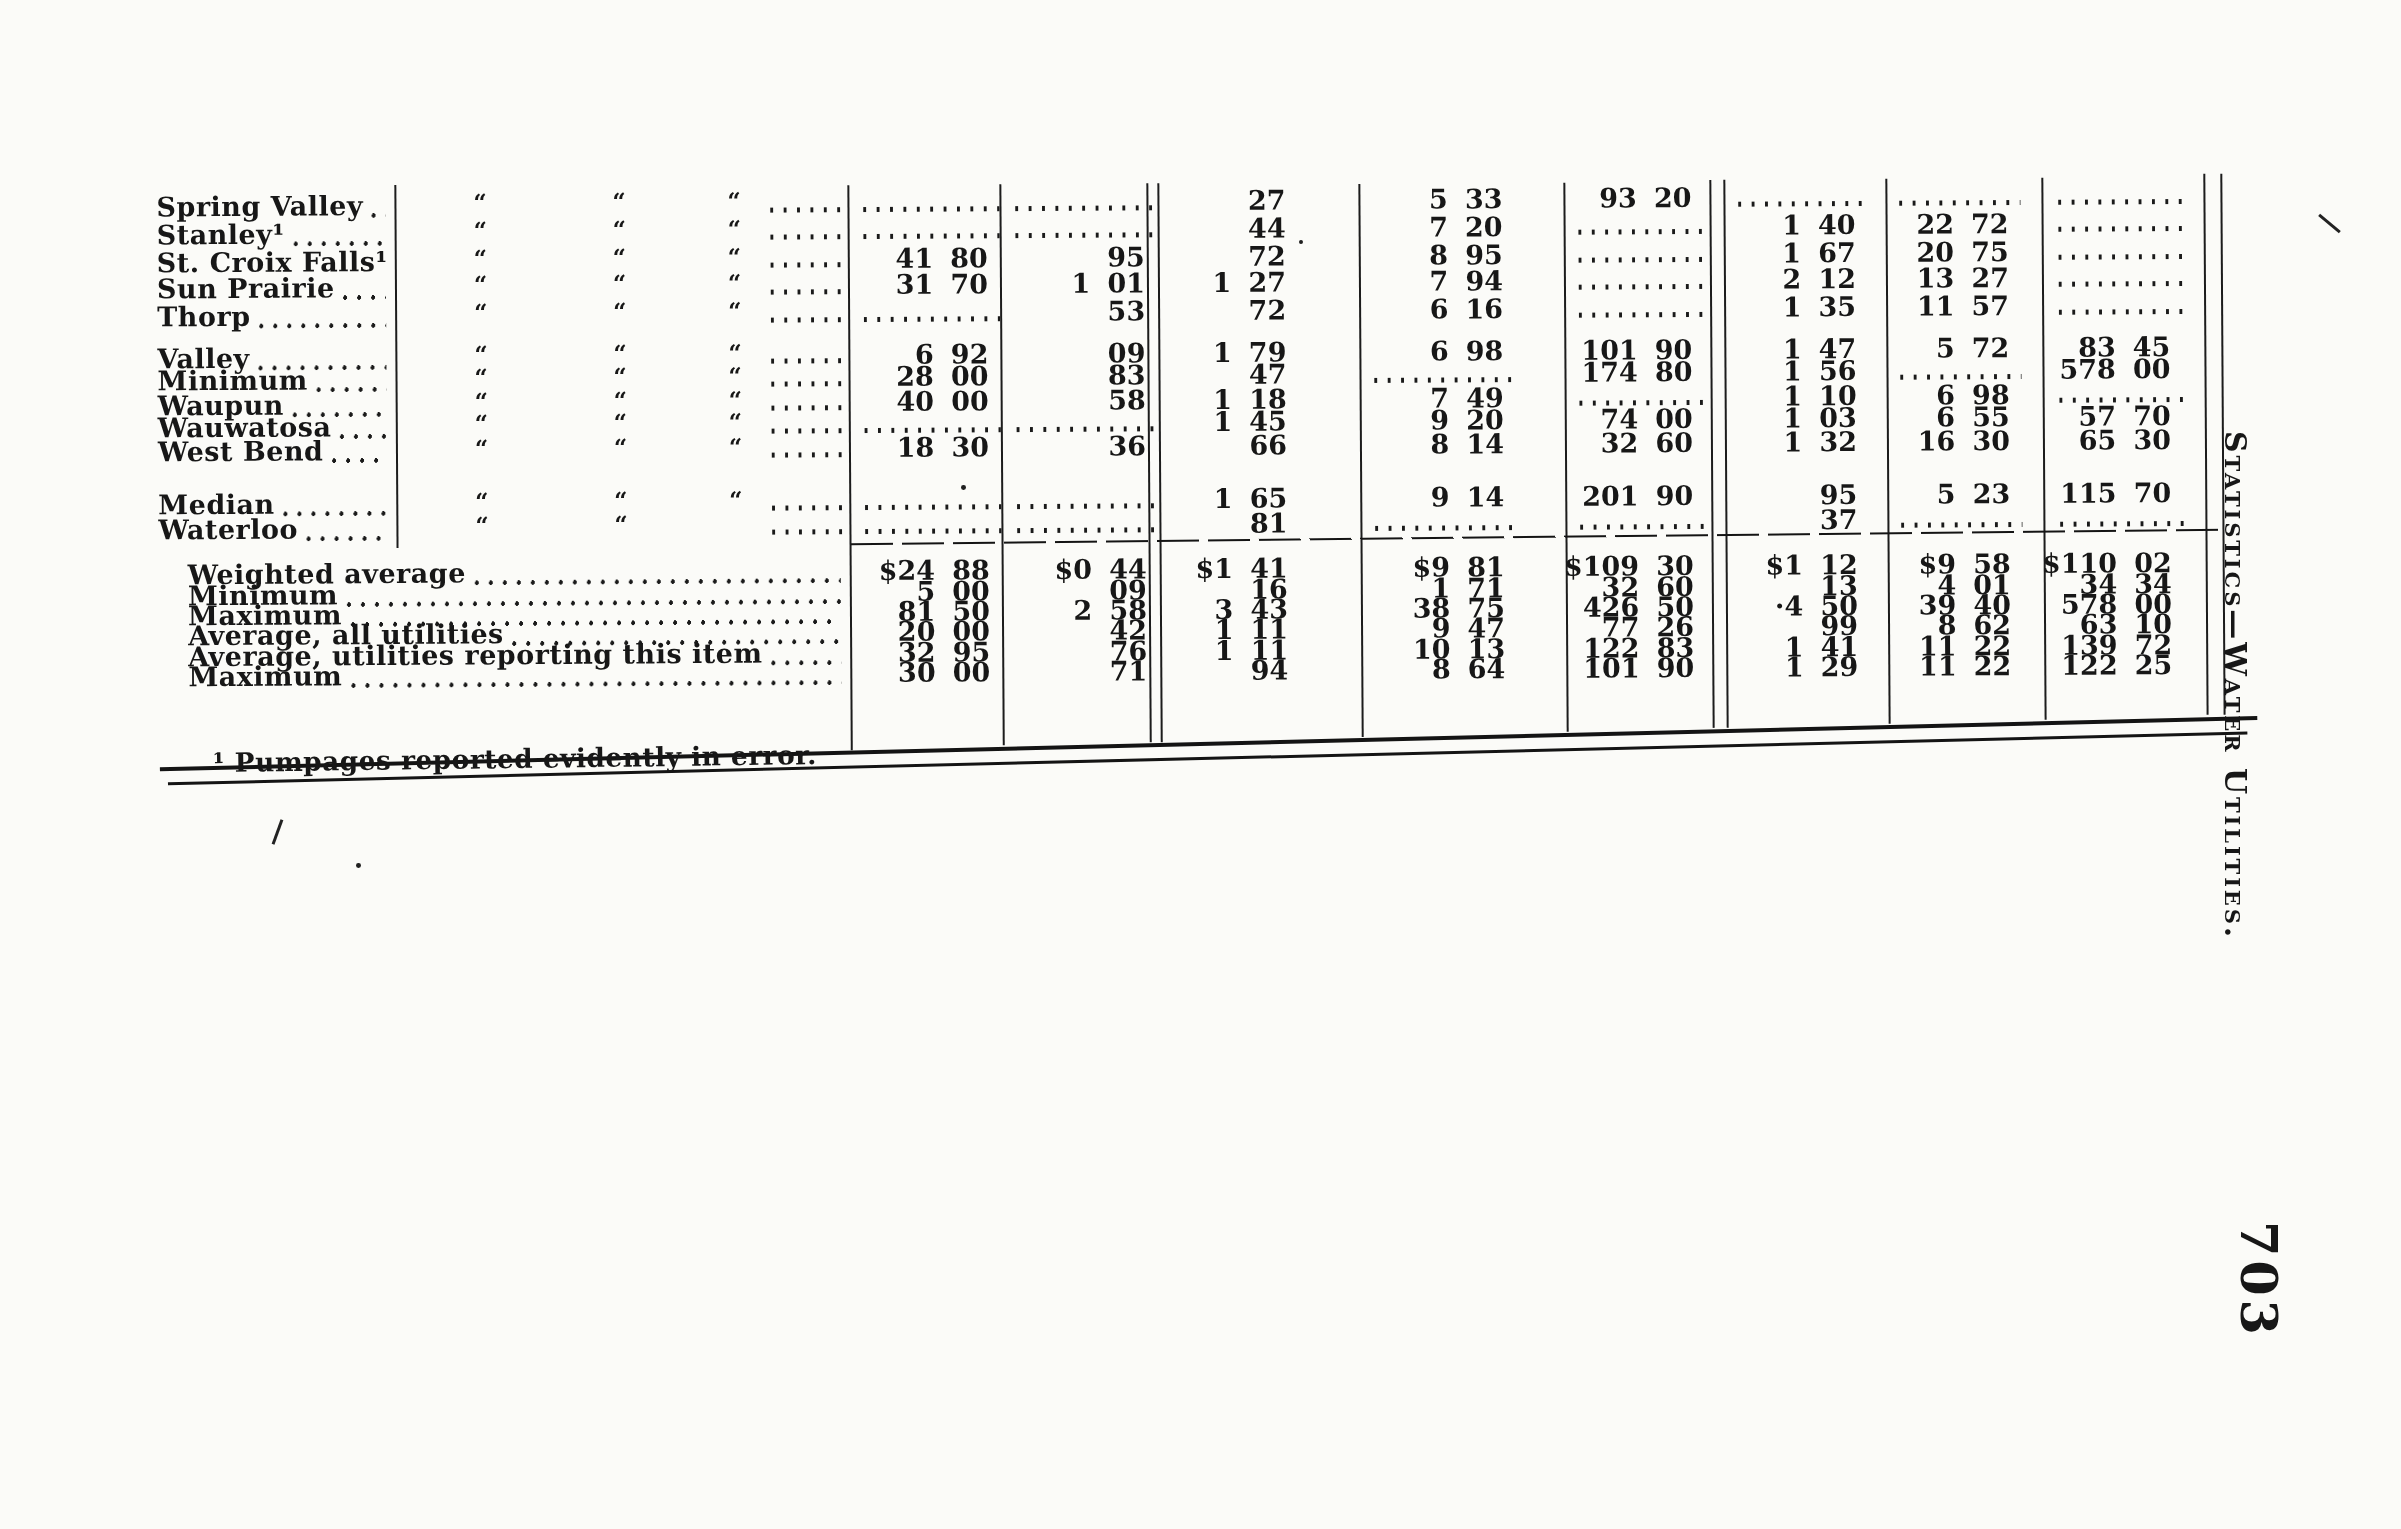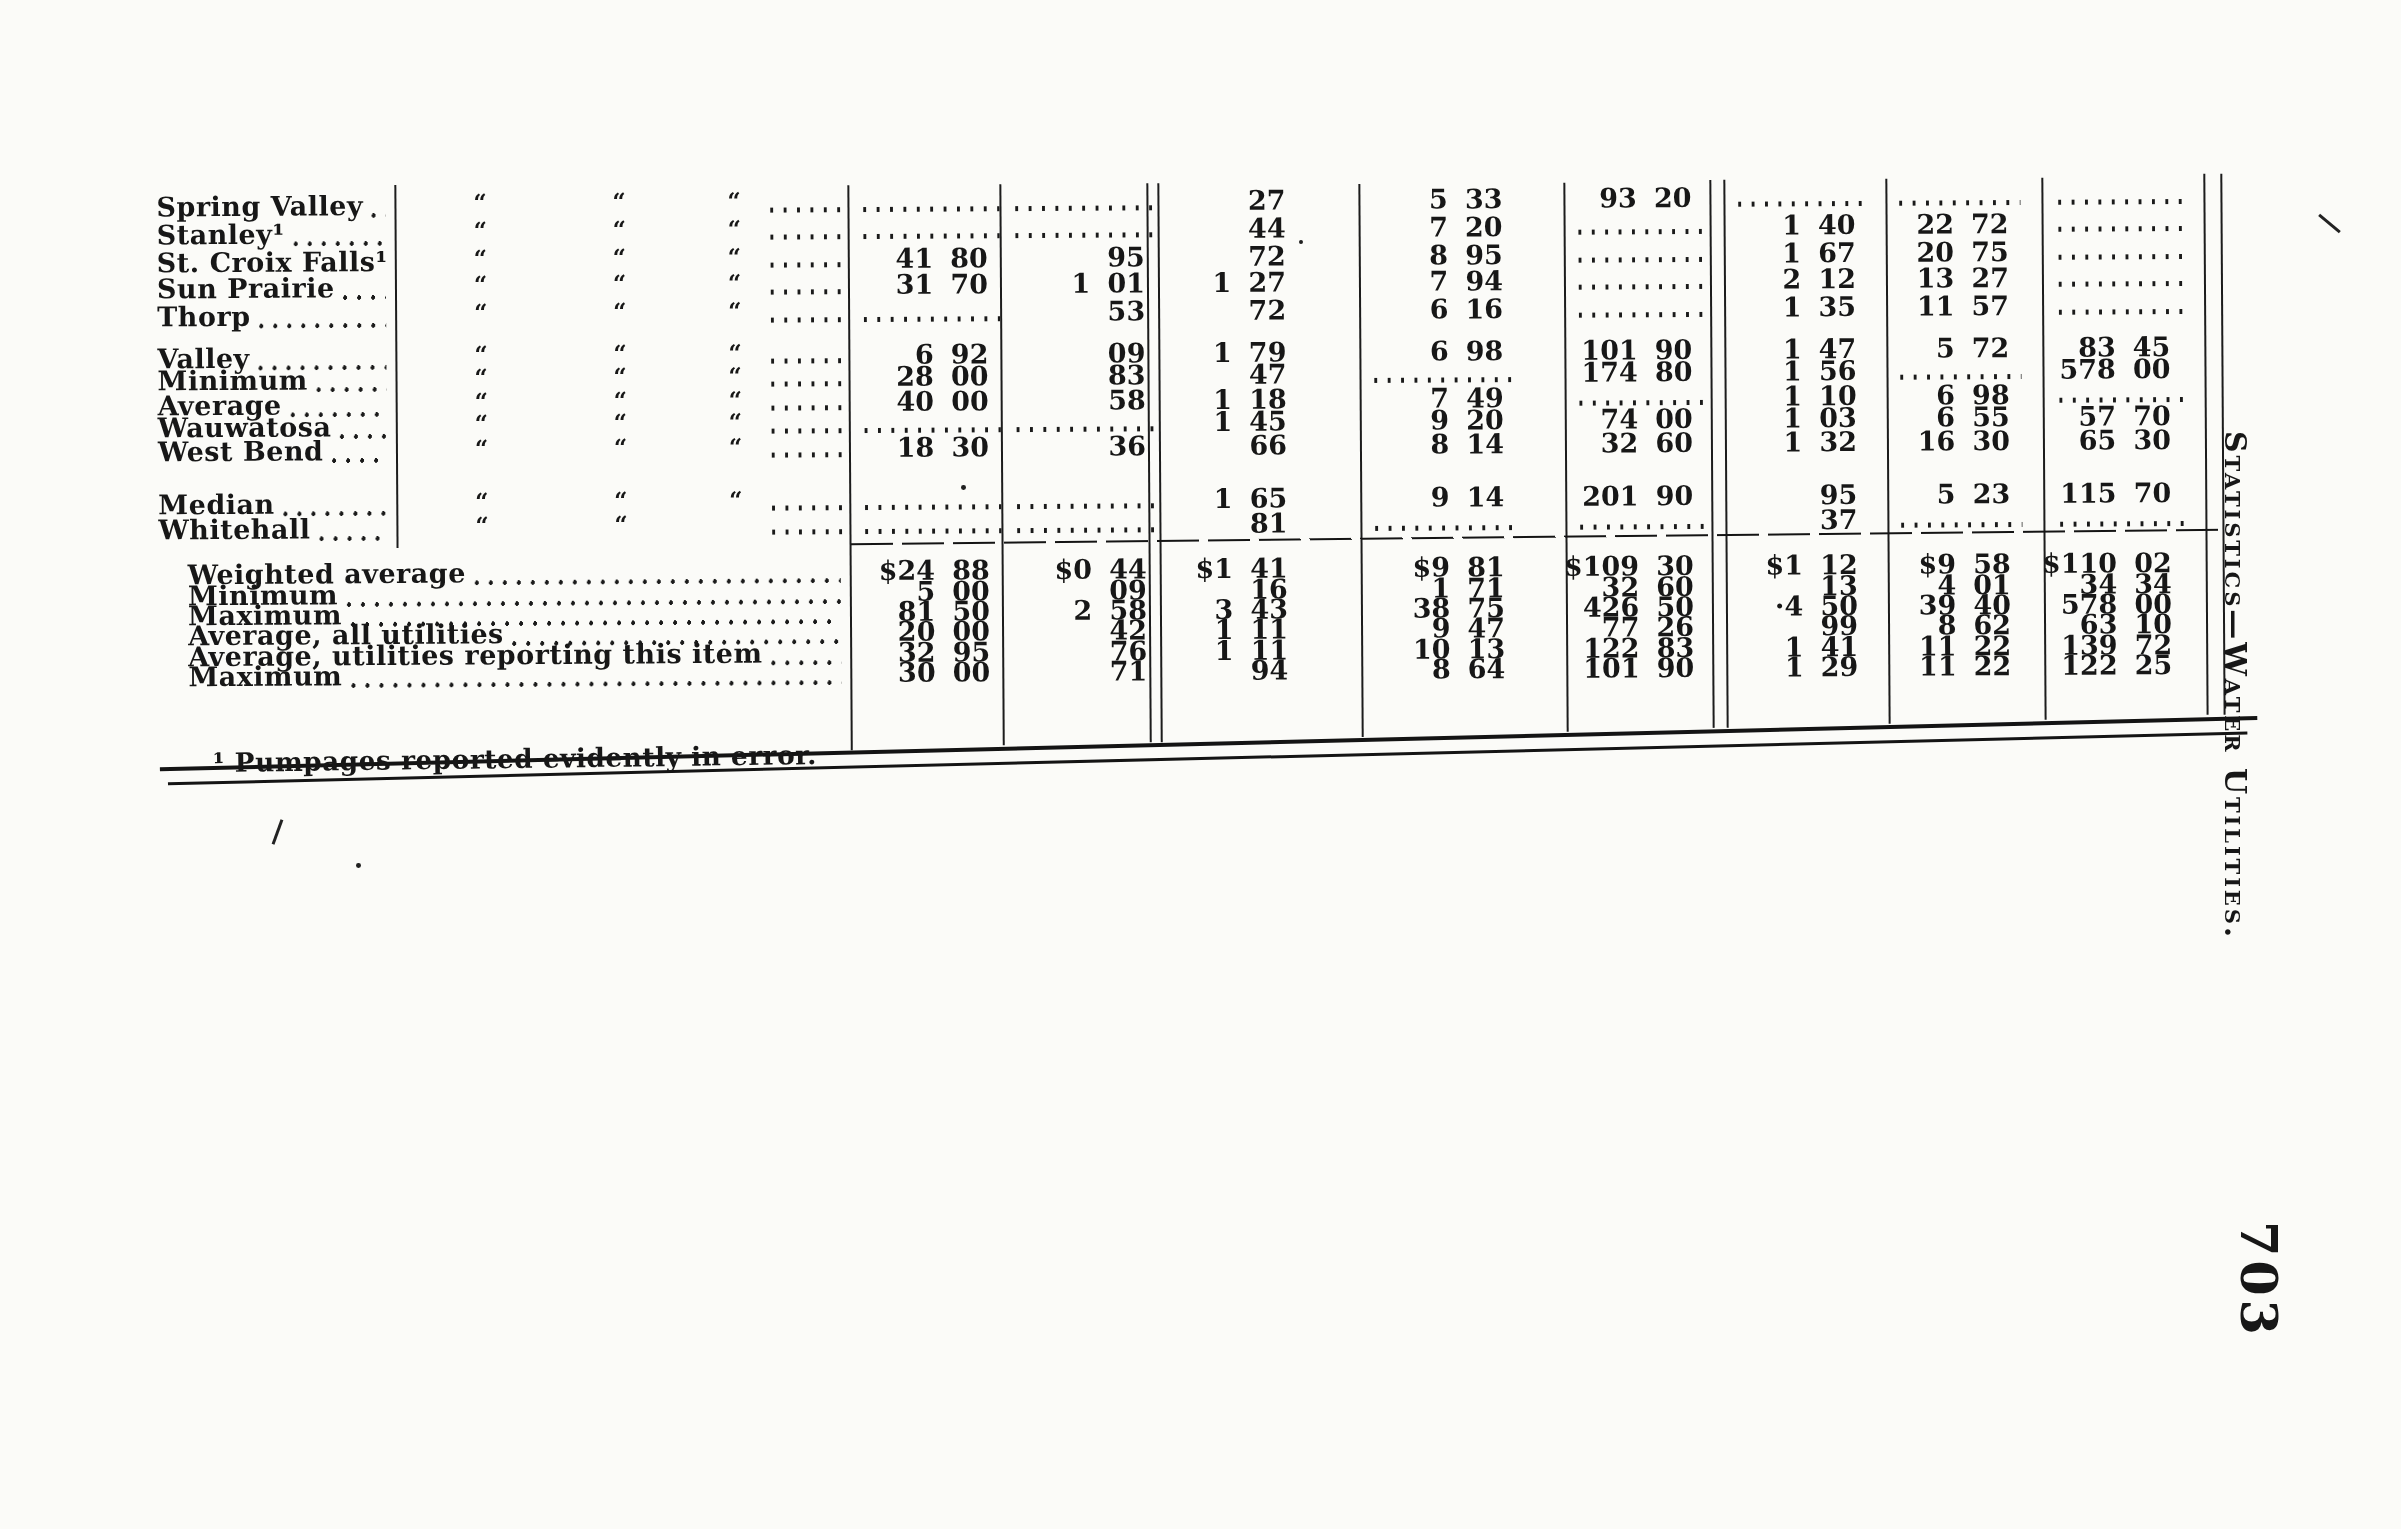--- a/index.html
+++ b/index.html
@@ -143,21 +143,21 @@
         <div class="dots" style="left: 767px; top: 378px; width: 76px;"></div>
         <div class="val" style="left: 787px; top: 357px; width: 202px;">28 00</div>
         <div class="val" style="left: 944px; top: 357px; width: 202px;">83</div>
         <div class="val" style="left: 1085px; top: 357px; width: 202px;">47</div>
         <div class="dots" style="left: 1370px; top: 378px; width: 146px;"></div>
         <div class="val" style="left: 1491px; top: 357px; width: 202px;">174 80</div>
         <div class="val" style="left: 1655px; top: 357px; width: 202px;">1 56</div>
         <div class="dots" style="left: 1896px; top: 378px; width: 126px;"></div>
         <div class="val" style="left: 1969px; top: 357px; width: 202px;">578 00</div>
         <div class="row-label" style="left: 158px; top: 382px; width: 231px;">
-          <span>Average</span>
+          <span>Waupun</span>
           <span class="lead"></span>
         </div>
         <div class="dit" style="left: 475px; top: 385px;">“</div>
         <div class="dit" style="left: 614px; top: 385px;">“</div>
         <div class="dit" style="left: 729px; top: 385px;">“</div>
         <div class="dots" style="left: 767px; top: 402px; width: 76px;"></div>
         <div class="val" style="left: 787px; top: 382px; width: 202px;">40 00</div>
         <div class="val" style="left: 944px; top: 382px; width: 202px;">58</div>
         <div class="val" style="left: 1085px; top: 382px; width: 202px;">1 18</div>
         <div class="val" style="left: 1302px; top: 382px; width: 202px;">7 49</div>
@@ -207,21 +207,21 @@
         <div class="dots" style="left: 767px; top: 502px; width: 76px;"></div>
         <div class="dots" style="left: 860px; top: 502px; width: 141px;"></div>
         <div class="dots" style="left: 1012px; top: 502px; width: 146px;"></div>
         <div class="val" style="left: 1085px; top: 481px; width: 202px;">1 65</div>
         <div class="val" style="left: 1302px; top: 481px; width: 202px;">9 14</div>
         <div class="val" style="left: 1491px; top: 481px; width: 202px;">201 90</div>
         <div class="val" style="left: 1655px; top: 481px; width: 202px;">95</div>
         <div class="val" style="left: 1808px; top: 481px; width: 202px;">5 23</div>
         <div class="val" style="left: 1969px; top: 481px; width: 202px;">115 70</div>
         <div class="row-label" style="left: 158px; top: 506px; width: 231px;">
-          <span>Whitehall</span>
+          <span>Waterloo</span>
           <span class="lead"></span>
         </div>
         <div class="dit" style="left: 475px; top: 509px;">“</div>
         <div class="dit" style="left: 614px; top: 509px;">“</div>
         <div class="dots" style="left: 767px; top: 526px; width: 76px;"></div>
         <div class="dots" style="left: 860px; top: 526px; width: 141px;"></div>
         <div class="dots" style="left: 1012px; top: 526px; width: 146px;"></div>
         <div class="val" style="left: 1085px; top: 506px; width: 202px;">81</div>
         <div class="dots" style="left: 1370px; top: 526px; width: 146px;"></div>
         <div class="dots" style="left: 1575px; top: 526px; width: 130px;"></div>

